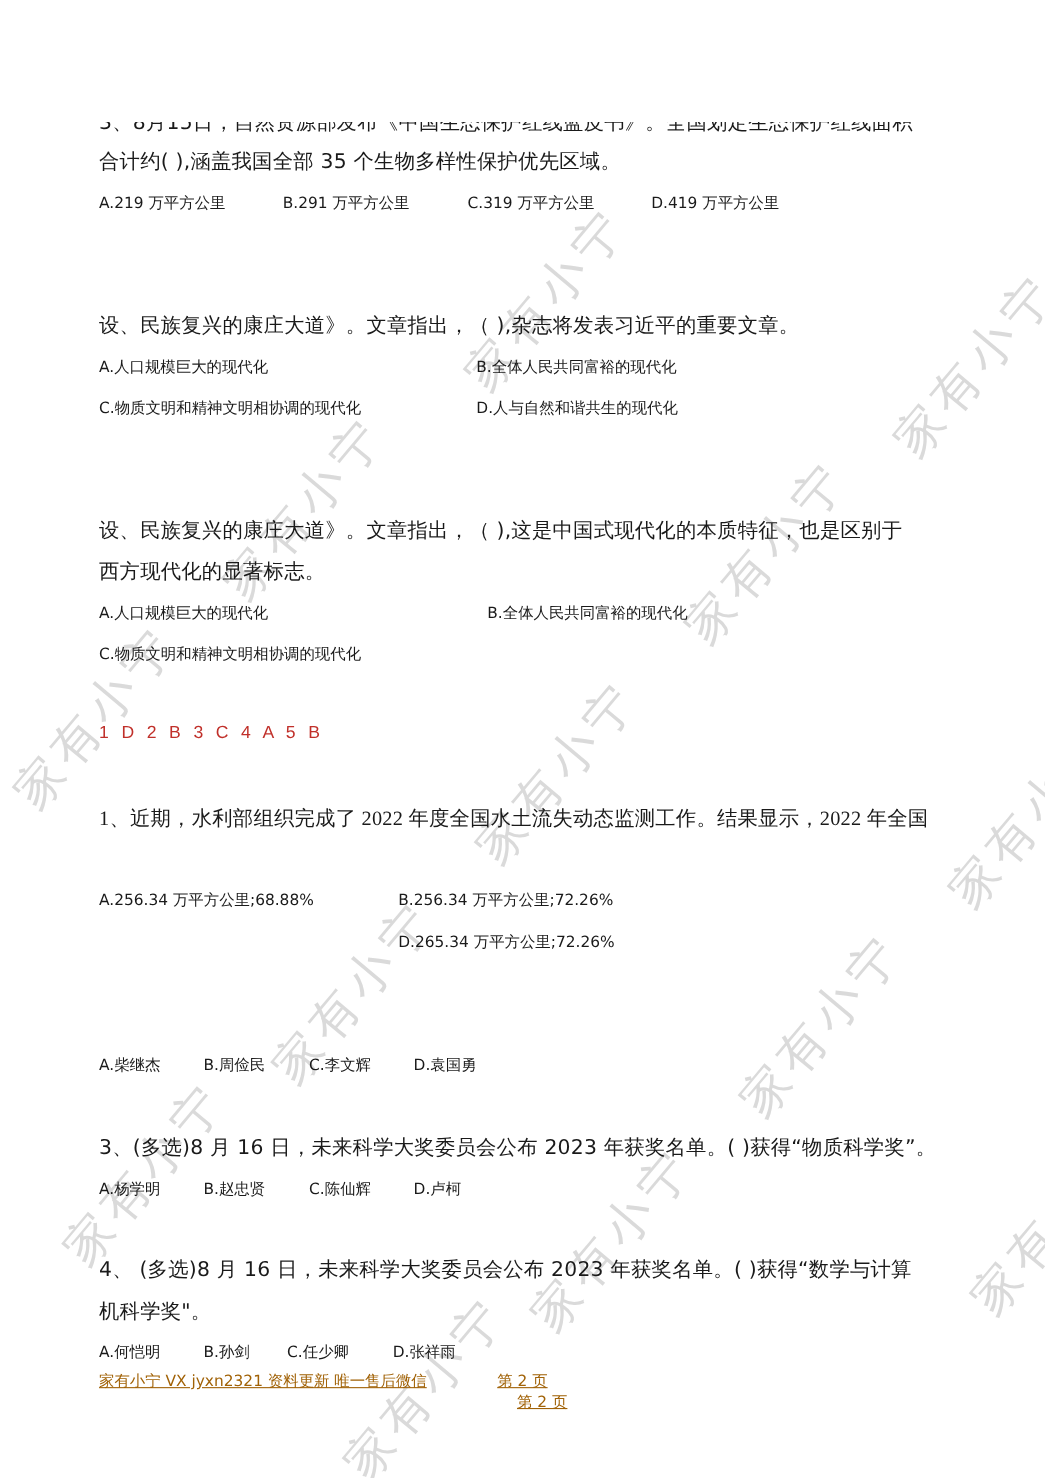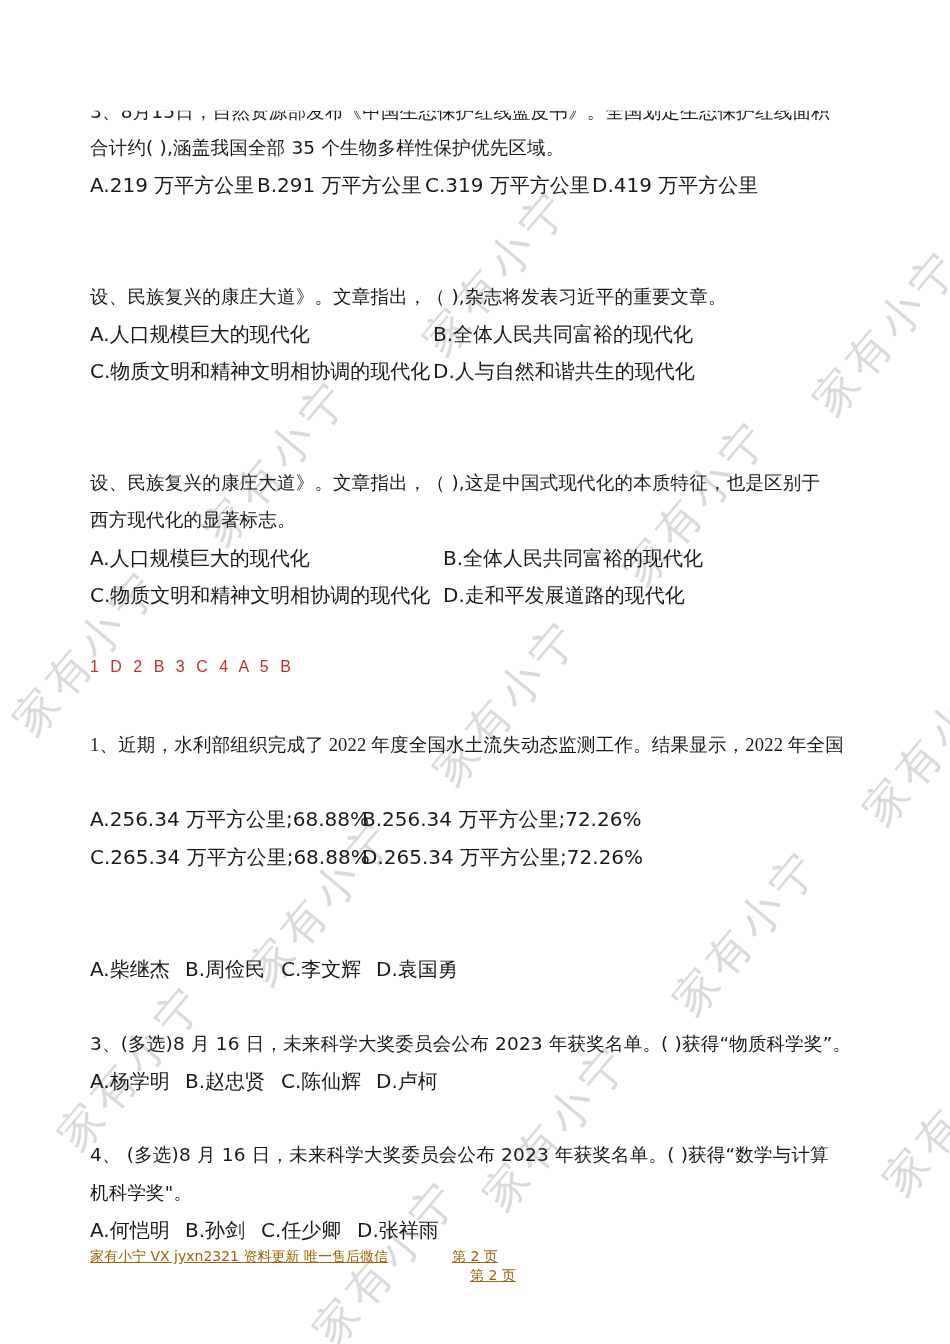--- a/index.html
+++ b/index.html
@@ -27,21 +27,21 @@
       line-height: 24px;
       white-space: nowrap;
       letter-spacing: 0.2px;
     }
     .cut {
       clip-path: inset(45% 0 0 0);
       top: 100px;
     }
     .opt {
       position: absolute;
-      font-size: 20px;
+      font-size: 14px;
       line-height: 24px;
       white-space: nowrap;
     }
     .answers {
       position: absolute;
       left: 90px;
       top: 658px;
       color: #c0302a;
       font-size: 16px;
       letter-spacing: 2px;
@@ -99,28 +99,26 @@
   <div class="opt" style="left:90px; top:322px;">A.人口规模巨大的现代化</div>
   <div class="opt" style="left:433px; top:322px;">B.全体人民共同富裕的现代化</div>
   <div class="opt" style="left:90px; top:359px;">C.物质文明和精神文明相协调的现代化</div>
   <div class="opt" style="left:433px; top:359px;">D.人与自然和谐共生的现代化</div>
 
   <div class="line" style="top:471px;">设、民族复兴的康庄大道》。文章指出，（  ),这是中国式现代化的本质特征，也是区别于</div>
   <div class="line" style="top:508px;">西方现代化的显著标志。</div>
   <div class="opt" style="left:90px; top:546px;">A.人口规模巨大的现代化</div>
   <div class="opt" style="left:443px; top:546px;">B.全体人民共同富裕的现代化</div>
   <div class="opt" style="left:90px; top:583px;">C.物质文明和精神文明相协调的现代化</div>
-  <div class="opt" style="left:443px; top:583px;">D.走和平发展道路的现代化</div>
 
   <div class="answers">1 D 2 B 3 C 4 A 5 B</div>
 
   <div class="line" style="top:733px;font-family:Liberation Serif, serif;">1、近期，水利部组织完成了 2022 年度全国水土流失动态监测工作。结果显示，2022 年全国</div>
   <div class="opt" style="left:90px; top:807px;">A.256.34 万平方公里;68.88%</div>
   <div class="opt" style="left:362px; top:807px;">B.256.34 万平方公里;72.26%</div>
-  <div class="opt" style="left:90px; top:845px;">C.265.34 万平方公里;68.88%</div>
   <div class="opt" style="left:362px; top:845px;">D.265.34 万平方公里;72.26%</div>
 
   <div class="opt" style="left:90px; top:957px;">A.柴继杰</div>
   <div class="opt" style="left:185px; top:957px;">B.周俭民</div>
   <div class="opt" style="left:281px; top:957px;">C.李文辉</div>
   <div class="opt" style="left:376px; top:957px;">D.袁国勇</div>
 
   <div class="line" style="top:1032px;">3、(多选)8 月 16 日，未来科学大奖委员会公布 2023 年获奖名单。(   )获得“物质科学奖”。</div>
   <div class="opt" style="left:90px; top:1069px;">A.杨学明</div>
   <div class="opt" style="left:185px; top:1069px;">B.赵忠贤</div>

